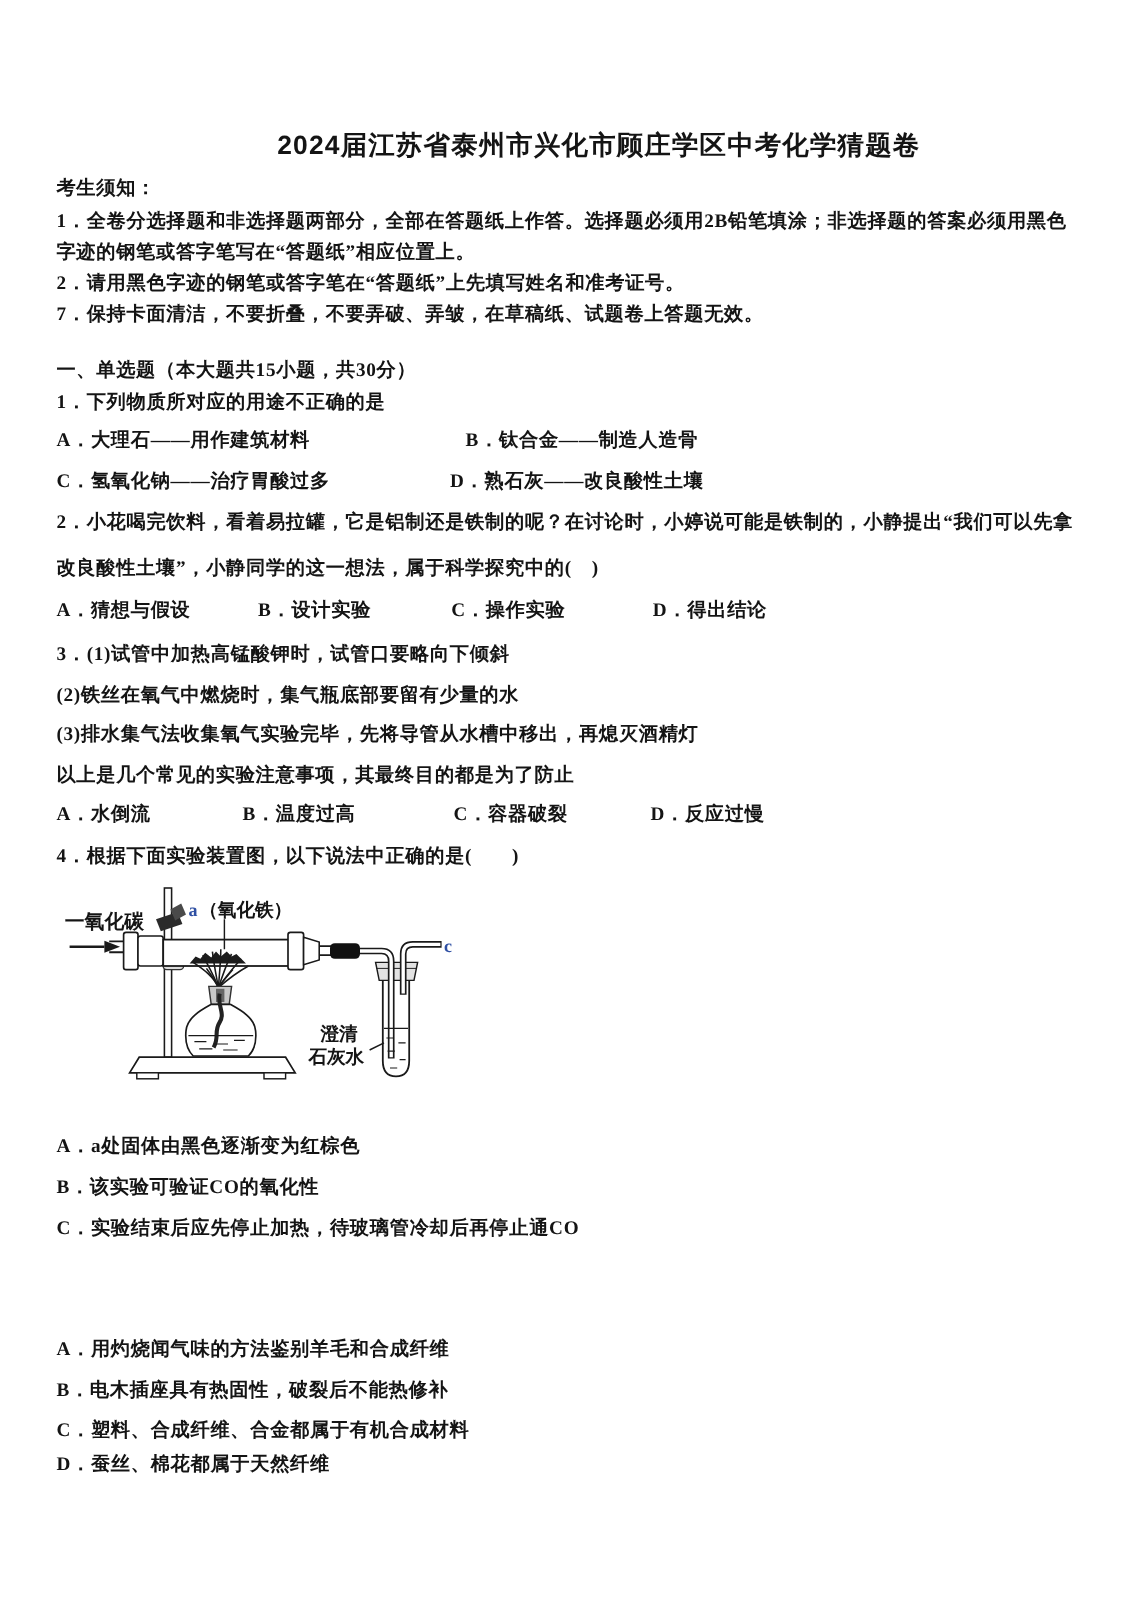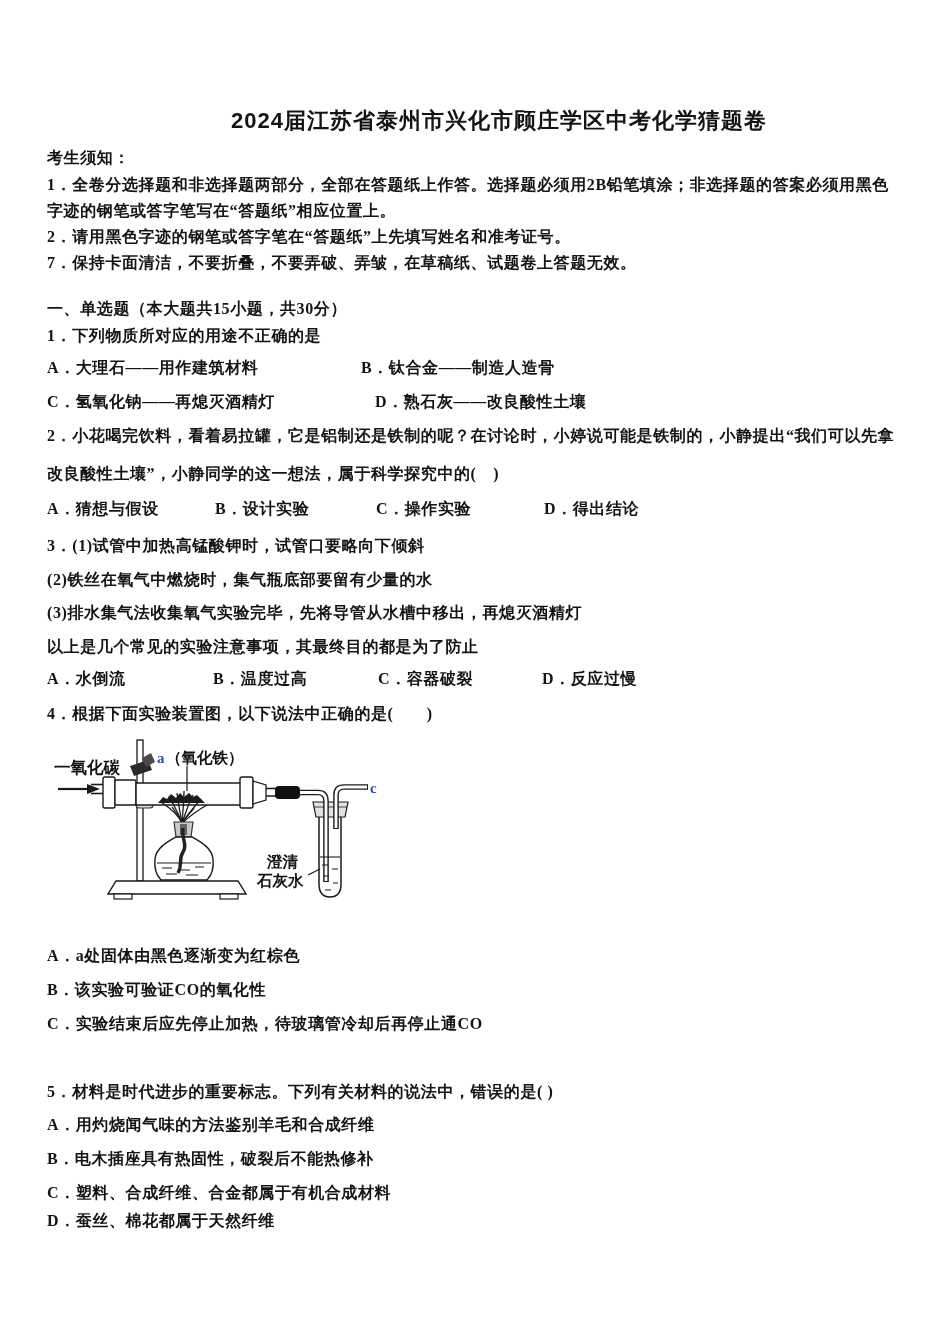--- a/index.html
+++ b/index.html
@@ -36,43 +36,43 @@
   <div class="line" style="top:175px">1．全卷分选择题和非选择题两部分，全部在答题纸上作答。选择题必须用2B铅笔填涂；非选择题的答案必须用黑色</div>
   <div class="line" style="top:201px">字迹的钢笔或答字笔写在“答题纸”相应位置上。</div>
   <div class="line" style="top:227px">2．请用黑色字迹的钢笔或答字笔在“答题纸”上先填写姓名和准考证号。</div>
   <div class="line" style="top:253px">7．保持卡面清洁，不要折叠，不要弄破、弄皱，在草稿纸、试题卷上答题无效。</div>
 
   <div class="line" style="top:299px">一、单选题（本大题共15小题，共30分）</div>
 
   <div class="line" style="top:326px">1．下列物质所对应的用途不正确的是</div>
   <div class="optrow" style="top:358px">
     <span class="opt" style="left:47px">A．大理石——用作建筑材料</span>
-    <span class="opt" style="left:361px">B．钛合金——制造人造骨</span>
+    <span class="opt" style="left:388px">B．钛合金——制造人造骨</span>
   </div>
   <div class="optrow" style="top:392px">
-    <span class="opt" style="left:47px">C．氢氧化钠——再熄灭酒精灯</span>
+    <span class="opt" style="left:47px">C．氢氧化钠——治疗胃酸过多</span>
     <span class="opt" style="left:375px">D．熟石灰——改良酸性土壤</span>
   </div>
 
   <div class="line" style="top:426px">2．小花喝完饮料，看着易拉罐，它是铝制还是铁制的呢？在讨论时，小婷说可能是铁制的，小静提出“我们可以先拿</div>
   <div class="line" style="top:464px">改良酸性土壤”，小静同学的这一想法，属于科学探究中的(　)</div>
   <div class="optrow" style="top:499px">
     <span class="opt" style="left:47px">A．猜想与假设</span>
     <span class="opt" style="left:215px">B．设计实验</span>
     <span class="opt" style="left:376px">C．操作实验</span>
     <span class="opt" style="left:544px">D．得出结论</span>
   </div>
 
   <div class="line" style="top:536px">3．(1)试管中加热高锰酸钾时，试管口要略向下倾斜</div>
   <div class="line" style="top:570px">(2)铁丝在氧气中燃烧时，集气瓶底部要留有少量的水</div>
   <div class="line" style="top:603px">(3)排水集气法收集氧气实验完毕，先将导管从水槽中移出，再熄灭酒精灯</div>
   <div class="line" style="top:637px">以上是几个常见的实验注意事项，其最终目的都是为了防止</div>
   <div class="optrow" style="top:669px">
     <span class="opt" style="left:47px">A．水倒流</span>
-    <span class="opt" style="left:213px">B．温度过高</span>
+    <span class="opt" style="left:202px">B．温度过高</span>
     <span class="opt" style="left:378px">C．容器破裂</span>
     <span class="opt" style="left:542px">D．反应过慢</span>
   </div>
 
   <div class="line" style="top:704px">4．根据下面实验装置图，以下说法中正确的是(　　)</div>
 
   <svg class="diagram" width="420" height="192" viewBox="0 0 420 192">
 
     <g>
       <rect x="107" y="4" width="6" height="141" fill="#fff" stroke="#1a1a1a" stroke-width="1.3"></rect>
@@ -157,19 +157,18 @@
     <text x="136" y="27" font-size="15.5" fill="#141414">（氧化铁）</text>
     <text x="340" y="57" font-size="15" fill="#2e4fa3" font-weight="700">c</text>
     <text x="237" y="131" font-size="15.5" fill="#141414">澄清</text>
     <text x="227" y="150" font-size="15.5" fill="#141414">石灰水</text>
   </svg>
 
   <div class="line" style="top:946px">A．a处固体由黑色逐渐变为红棕色</div>
   <div class="line" style="top:980px">B．该实验可验证CO的氧化性</div>
   <div class="line" style="top:1014px">C．实验结束后应先停止加热，待玻璃管冷却后再停止通CO</div>
 
-  <div class="line" style="top:1082px">5．材料是时代进步的重要标志。下列有关材料的说法中，错误的是( )</div>
   <div class="line" style="top:1115px">A．用灼烧闻气味的方法鉴别羊毛和合成纤维</div>
   <div class="line" style="top:1149px">B．电木插座具有热固性，破裂后不能热修补</div>
   <div class="line" style="top:1183px">C．塑料、合成纤维、合金都属于有机合成材料</div>
   <div class="line" style="top:1211px">D．蚕丝、棉花都属于天然纤维</div>
 
 </div>
 
 </body></html>

